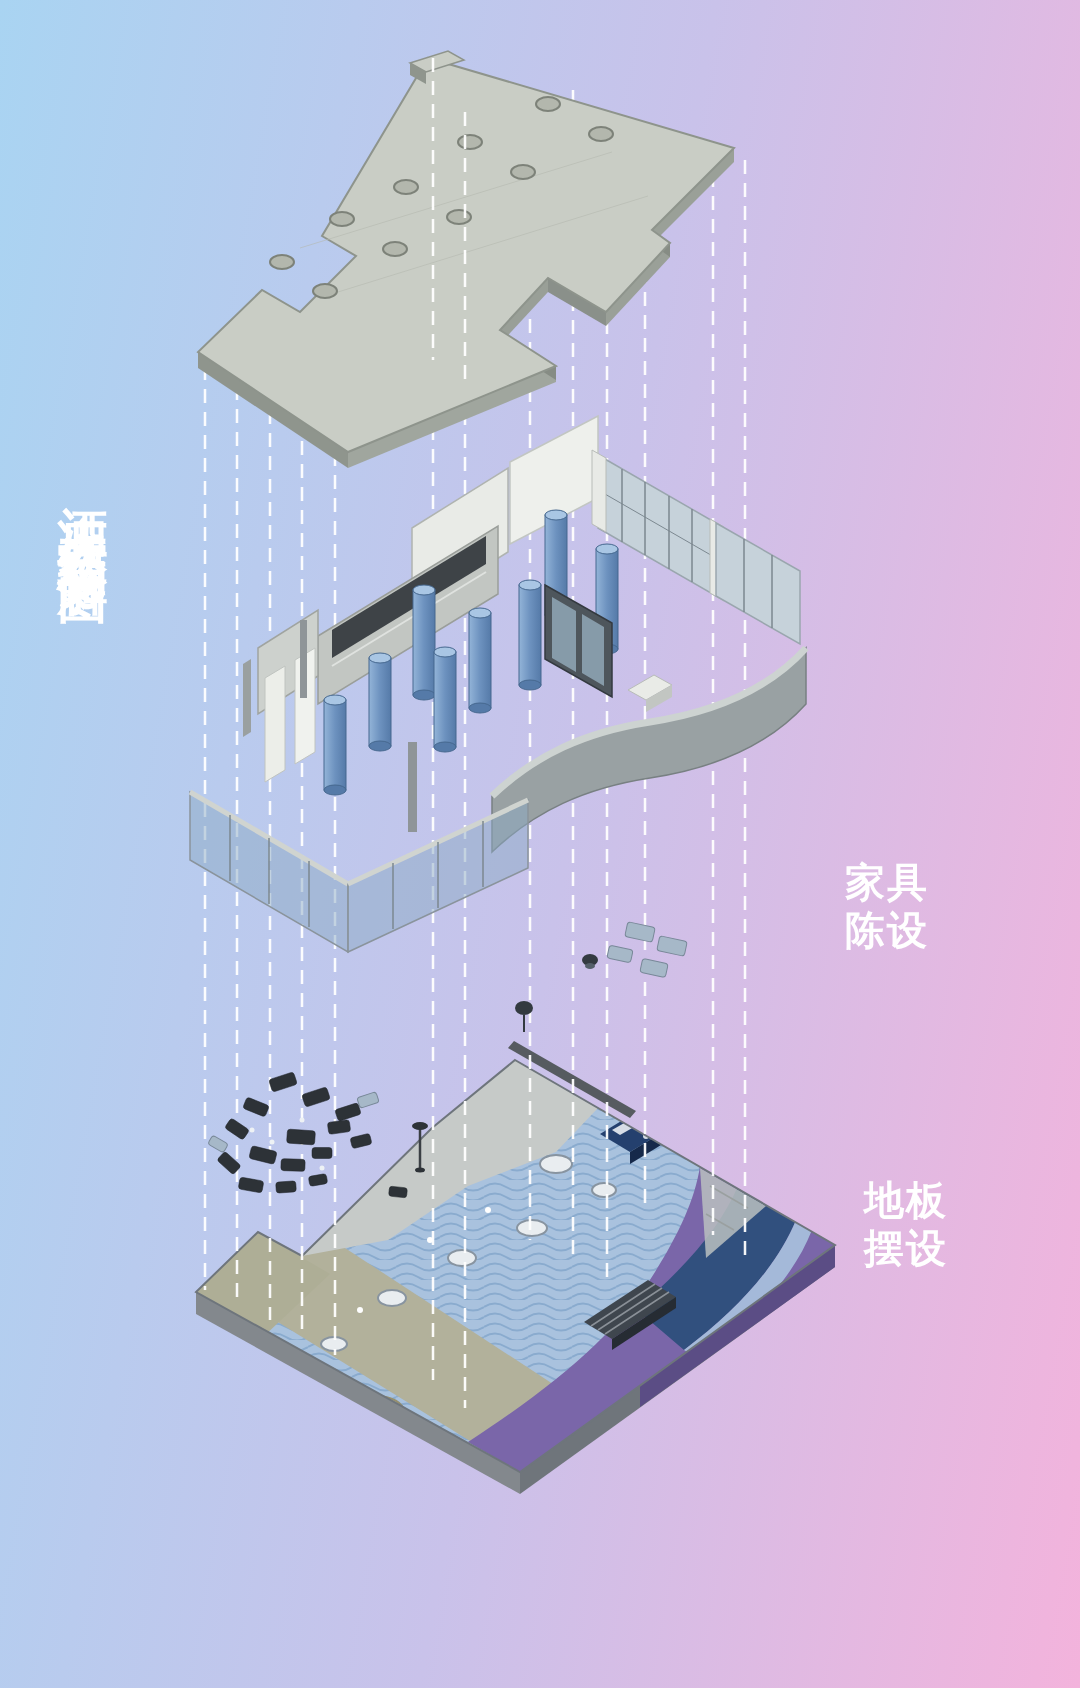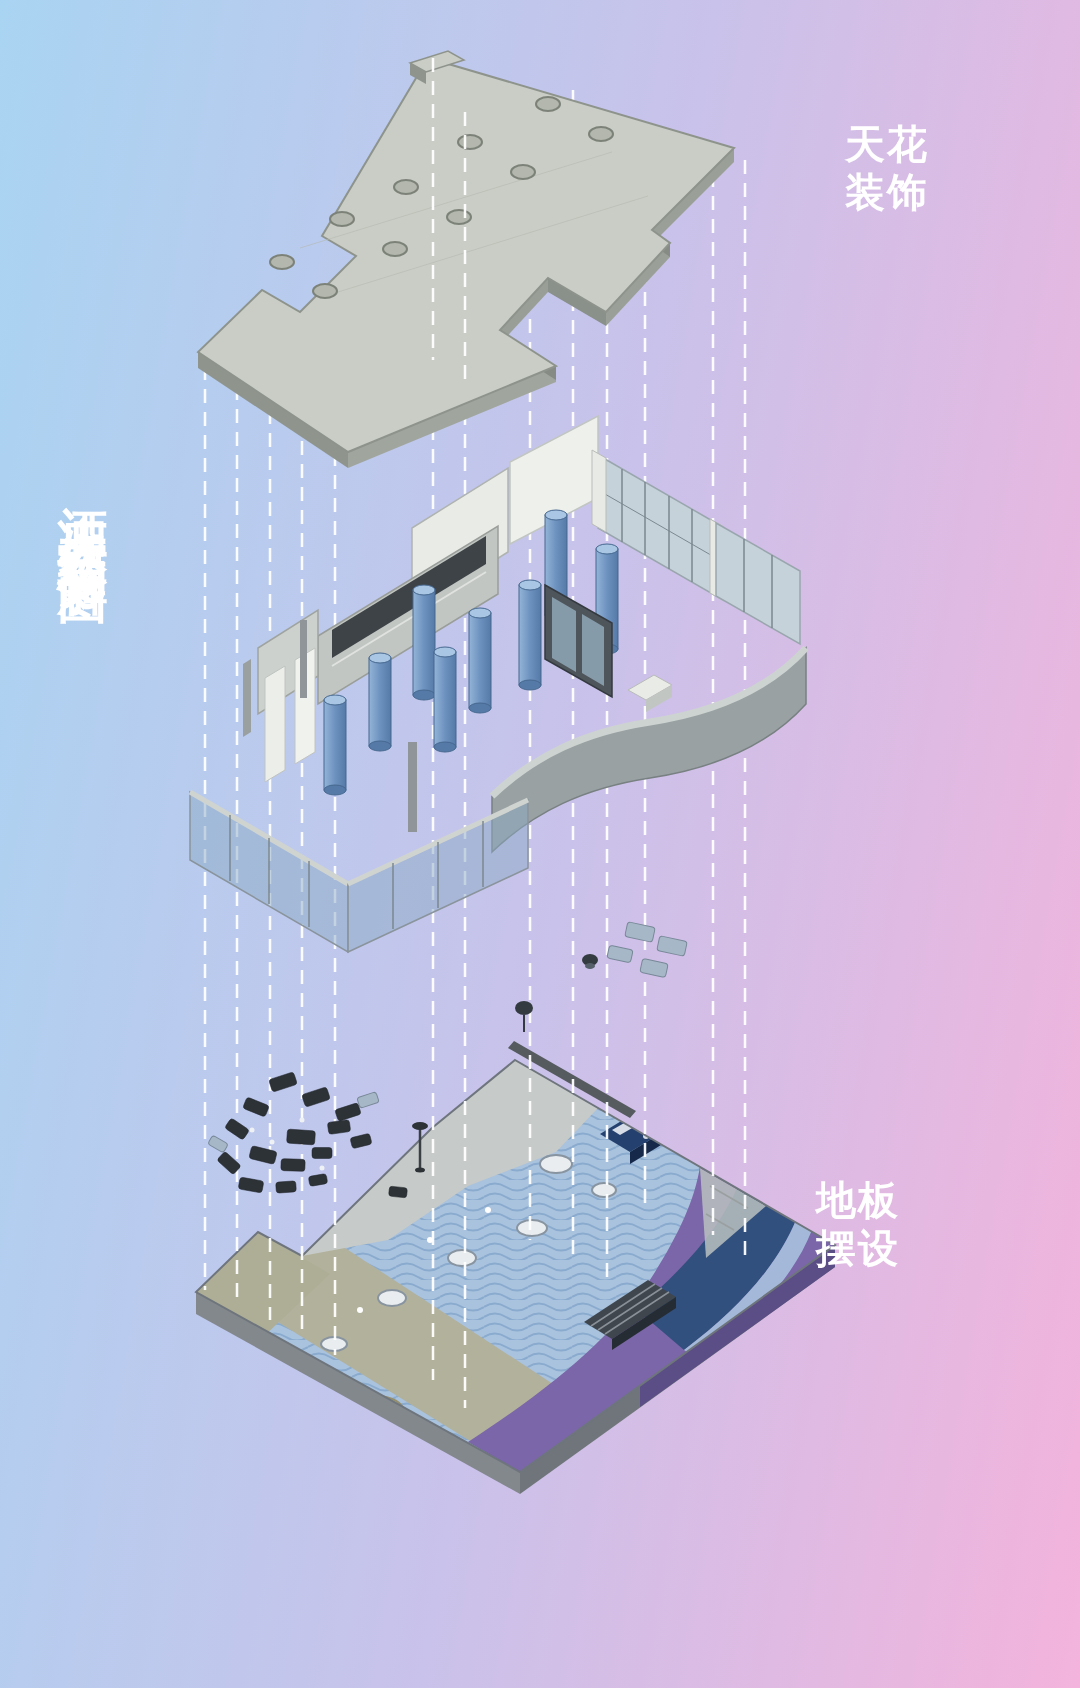--- a/index.html
+++ b/index.html
@@ -267,22 +267,22 @@
     </g>
 
     <g stroke="#ffffff" stroke-width="2.5" stroke-dasharray="14 9" opacity="0.95">
       <line x1="433" y1="58" x2="433" y2="360"></line>
       <line x1="465" y1="112" x2="465" y2="380"></line>
     </g>
   </svg>
 
   <div class="main-title">酒店大堂结构分解图</div>
 
-  <div class="side-label" style="top:120px">
-    <span>天花</span>
-    <span>装饰</span>
+  <div class="side-label" style="top:858px">
+    <span>家具</span>
+    <span>陈设</span>
   </div>
-  <div class="side-label" style="top:1176px;left:816px">
+  <div class="side-label" style="top:1176px;left:864px">
     <span>地板</span>
     <span>摆设</span>
   </div>
 
 </div>
 
 </body></html>

